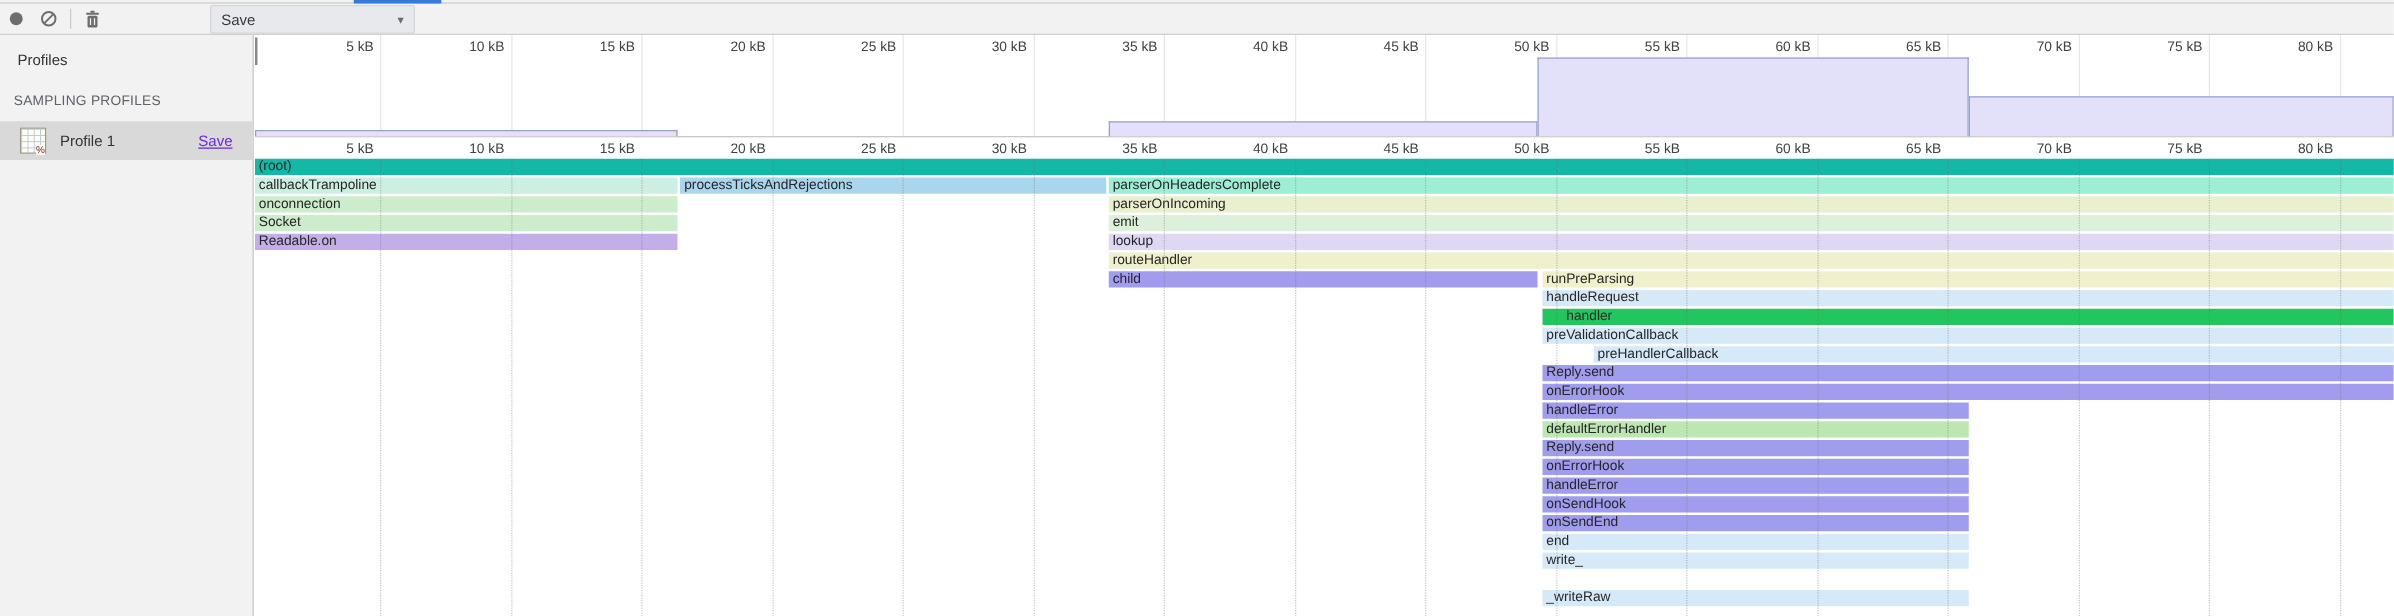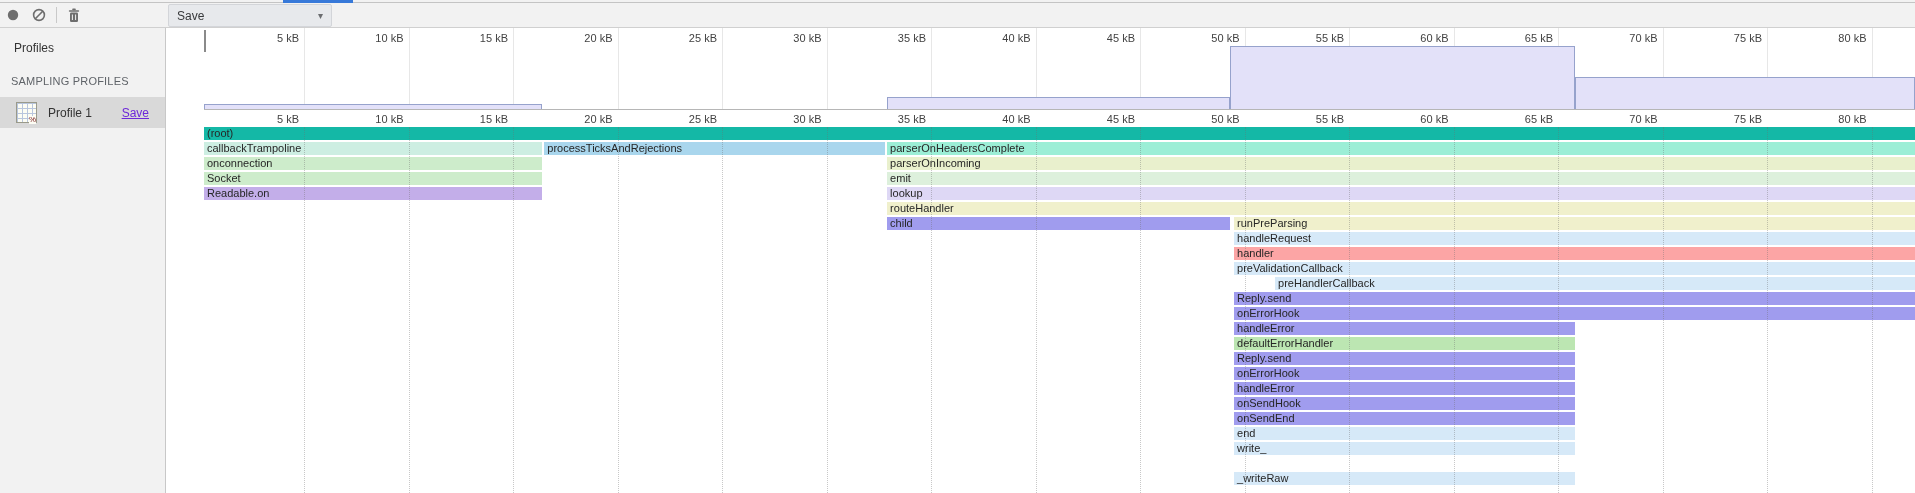--- a/index.html
+++ b/index.html
@@ -15,21 +15,21 @@
   .toolbar { position:absolute; left:0; top:3px; width:1915px; height:25px;
     background:#f2f2f2; border-bottom:1px solid #d0d0d0; display:flex; align-items:center; }
   .tb-btn { width:26px; height:24px; display:flex; align-items:center; justify-content:center; cursor:pointer; }
   .tb-sep { width:1px; height:16px; background:#c9c9c9; margin:0 4px; }
   .chart-select { position:absolute; left:168px; top:1px; width:164px; height:23px;
     background:#e7e9ec; border:1px solid #d3d5d9; border-radius:2px;
     display:flex; align-items:center; padding:0 8px; font-size:12px; color:#37393b; cursor:pointer; }
   .chart-select .arrow { margin-left:auto; font-size:10px; color:#6b6d70; }
 
   
-  .sidebar { position:absolute; left:0; top:28px; width:166px; height:465px;
+  .sidebar { position:absolute; left:0; top:28px; width:203px; height:465px;
     background:#f2f2f2; border-right:1px solid #c8c8c8; }
   .sidebar-title { margin:13px 0 0 14px; font-size:12px; color:#333; }
   .sidebar-section { margin:20px 0 0 11px; font-size:11px; color:#5f6368; letter-spacing:.2px; }
   .profile-row { margin-top:10px; height:31px; background:#d9d9d9;
     display:flex; align-items:center; cursor:pointer; }
   .profile-icon { width:21px; height:21px; margin-left:16px; background:#fdfdf4;
     border:1px solid #9a9a8a; position:relative;
     background-image:
       linear-gradient(#b9c6dd 1px, transparent 1px),
       linear-gradient(90deg, #b9c6dd 1px, transparent 1px);
@@ -224,21 +224,21 @@
       </div>
       <div class="frame" style="left: 683.11px; width: 342.76px; top: 90px; background: rgb(160, 156, 238);">
         <span class="frame-label">child</span>
       </div>
       <div class="frame" style="left: 1030.05px; width: 681.34px; top: 90px; background: rgb(240, 240, 204);">
         <span class="frame-label">runPreParsing</span>
       </div>
       <div class="frame" style="left: 1030.05px; width: 681.34px; top: 105px; background: rgb(214, 233, 248);">
         <span class="frame-label">handleRequest</span>
       </div>
-      <div class="frame" style="left: 1030.05px; width: 681.34px; top: 120px; background: #fca5a5;">
+      <div class="frame" style="left: 1030.05px; width: 681.34px; top: 120px; background: #22c55e; padding-left: 16px;">
         <span class="frame-label">handler</span>
       </div>
       <div class="frame" style="left: 1030.05px; width: 681.34px; top: 135px; background: rgb(214, 233, 248);">
         <span class="frame-label">preValidationCallback</span>
       </div>
       <div class="frame" style="left: 1030.05px; width: 681.34px; top: 150px; background: rgb(214, 233, 248); margin-left: 41px;">
         <span class="frame-label">preHandlerCallback</span>
       </div>
       <div class="frame" style="left: 1030.05px; width: 681.34px; top: 165px; background: rgb(160, 156, 238);">
         <span class="frame-label">Reply.send</span>

